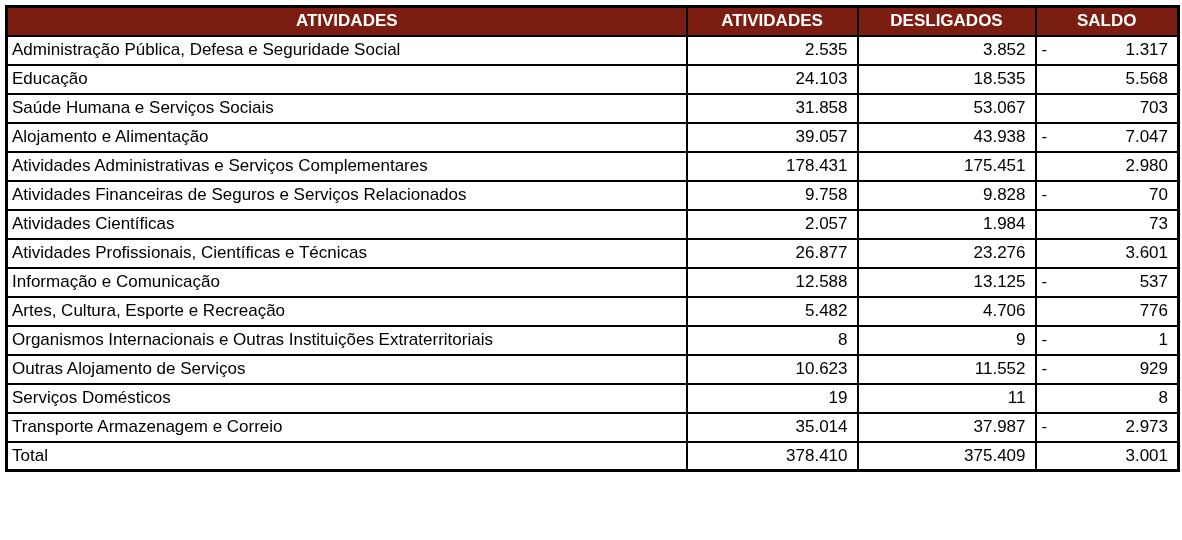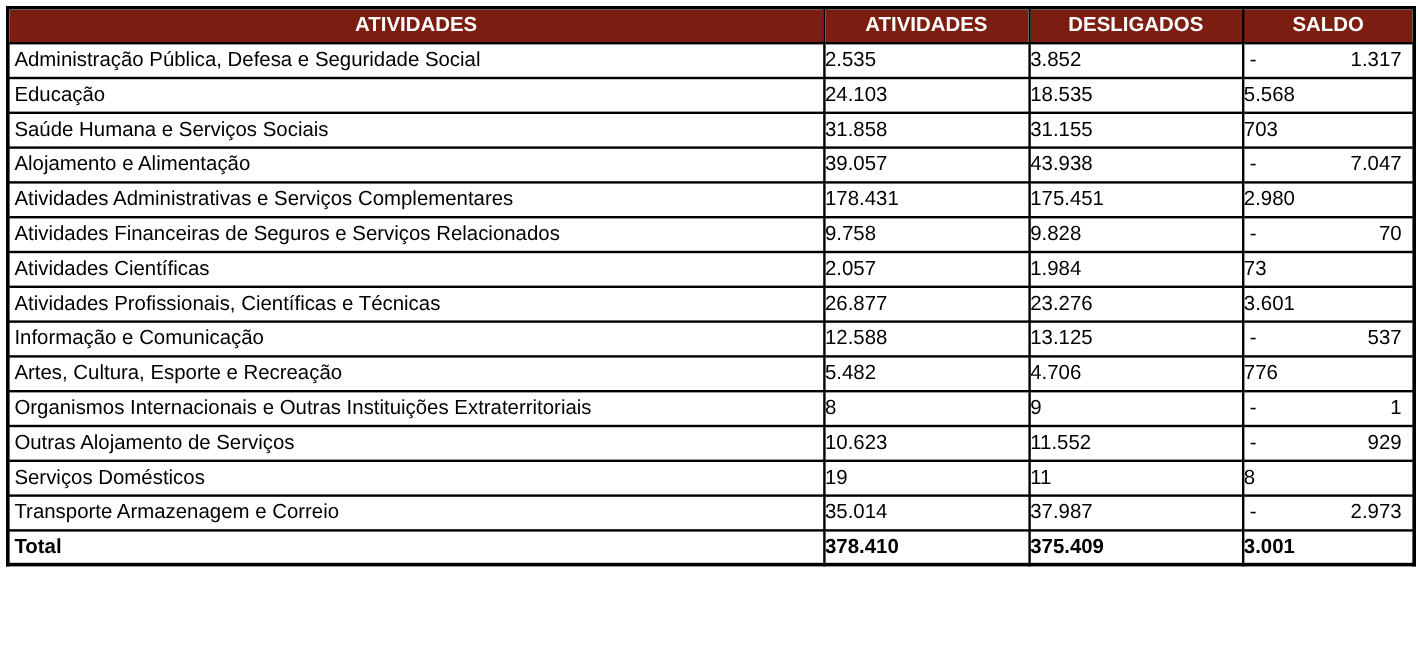--- a/index.html
+++ b/index.html
@@ -45,33 +45,33 @@
     background: #ffffff;
     color: #000000;
     font-size: 17px;
     vertical-align: middle;
   }
   td.label {
     text-align: left;
     padding-left: 4px;
   }
   td.num {
-    text-align: left;
+    text-align: right;
     padding-right: 9px;
   }
   td.num .acct {
     display: flex;
     justify-content: space-between;
     align-items: center;
   }
   td.num .minus {
     padding-left: 5px;
   }
   tr.total-row td {
-    font-weight: bold;
+    font-weight: normal;
   }
 </style>
 </head>
 <body>
 
 <div class="page">
   <table class="data-table">
     <colgroup>
       <col class="c-ativ">
         <col class="c-adm">
@@ -100,21 +100,21 @@
         </tr>
         <tr>
           <td class="label">Educação</td>
           <td class="num">24.103</td>
           <td class="num">18.535</td>
           <td class="num">5.568</td>
         </tr>
         <tr>
           <td class="label">Saúde Humana e Serviços Sociais</td>
           <td class="num">31.858</td>
-          <td class="num">31.155</td>
+          <td class="num">53.067</td>
           <td class="num">703</td>
         </tr>
         <tr>
           <td class="label">Alojamento e Alimentação</td>
           <td class="num">39.057</td>
           <td class="num">43.938</td>
           <td class="num">
             <span class="acct">
               <span class="minus">-</span>
               <span>7.047</span>

